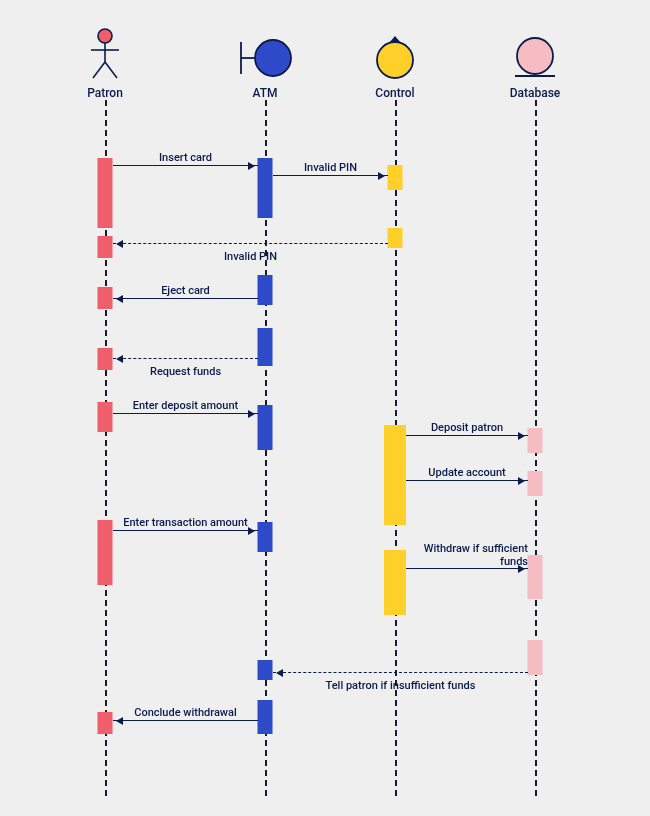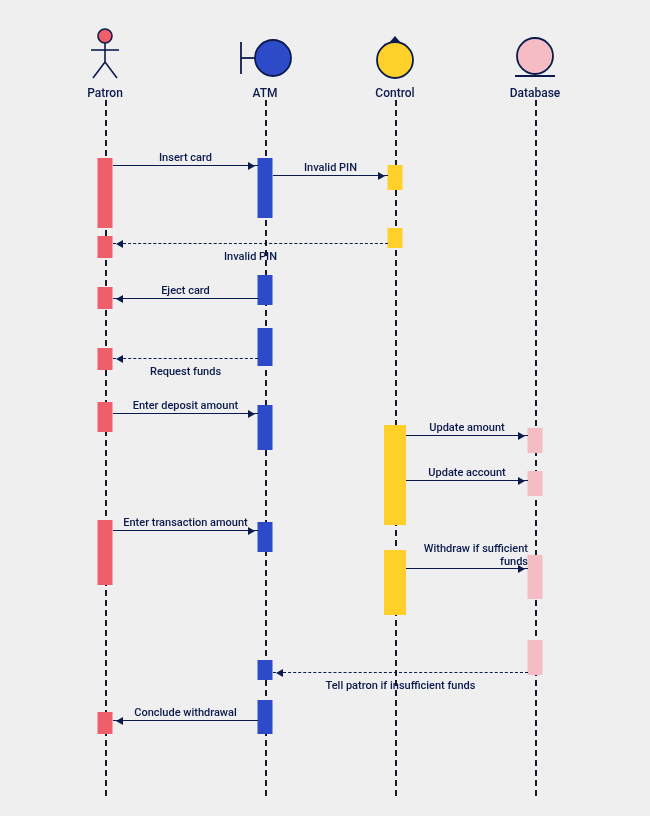--- a/index.html
+++ b/index.html
@@ -180,21 +180,21 @@
   </div>
   <div class="msg dash left" style="left:113px;width:145px;top:358px;">
     <span class="txt below">Request funds</span>
       <span class="head"></span>
   </div>
   <div class="msg" style="left:113px;width:145px;top:413px;">
     <span class="txt">Enter deposit amount</span>
       <span class="head"></span>
   </div>
   <div class="msg" style="left:406px;width:122px;top:435px;">
-    <span class="txt">Update amount</span>
+    <span class="txt">Deposit patron</span>
       <span class="head"></span>
   </div>
   <div class="msg" style="left:406px;width:122px;top:480px;">
     <span class="txt">Update account</span>
       <span class="head"></span>
   </div>
   <div class="msg" style="left:113px;width:145px;top:530px;">
     <span class="txt">Enter transaction amount</span>
       <span class="head"></span>
   </div>

